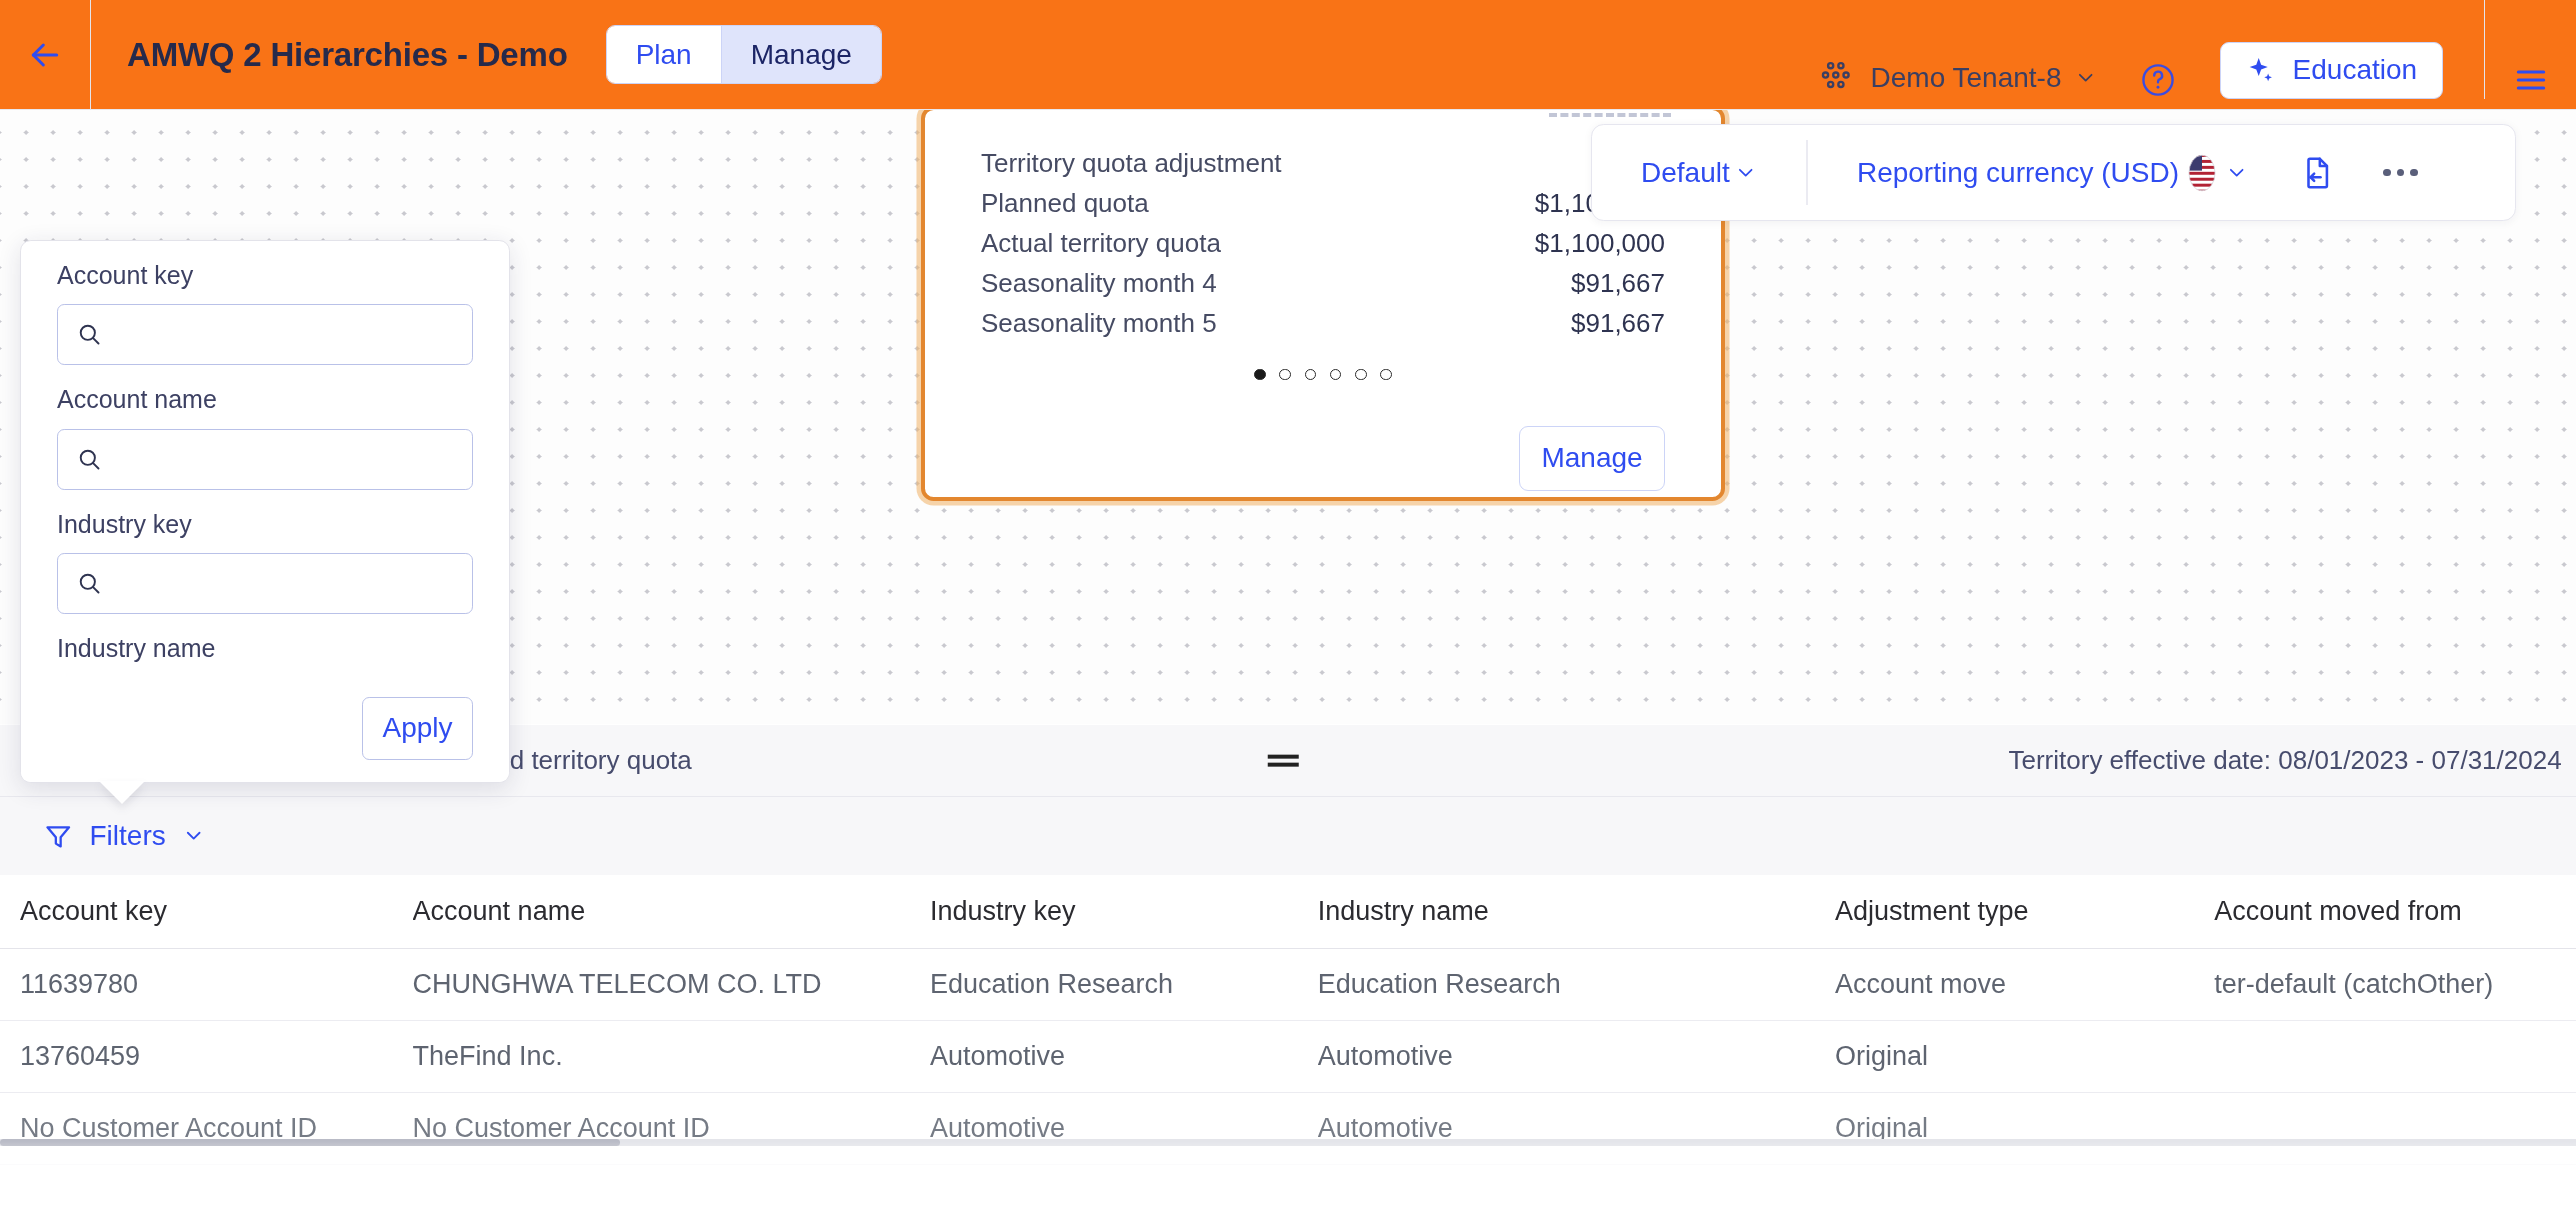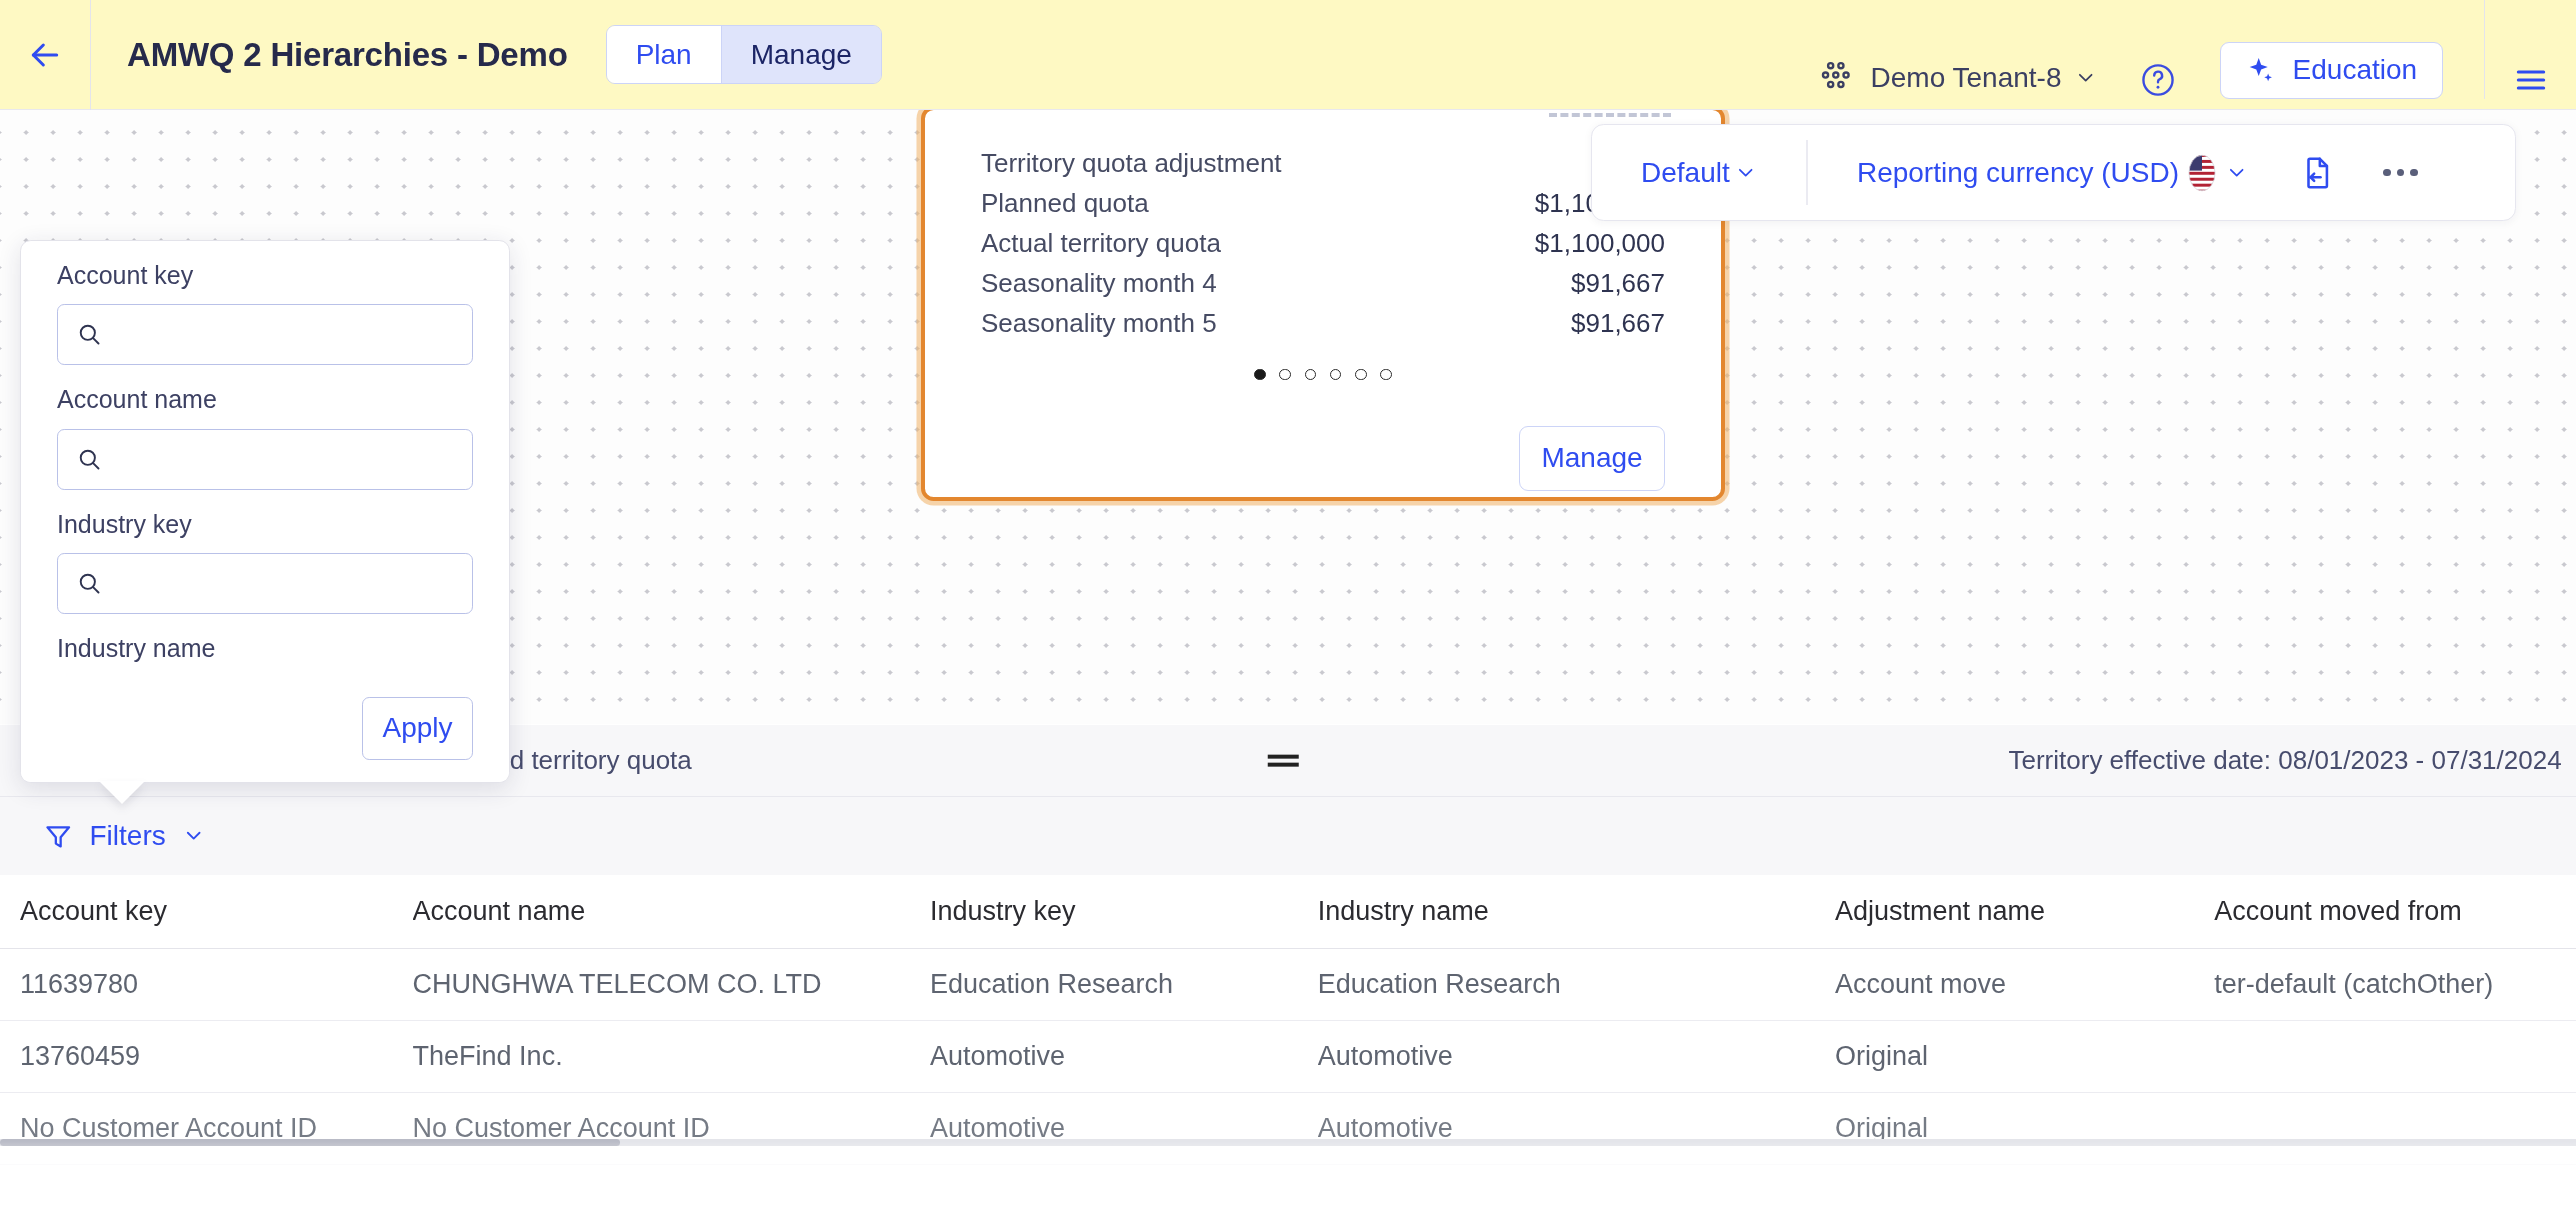--- a/index.html
+++ b/index.html
@@ -8,21 +8,21 @@
     font-family: "Liberation Sans", sans-serif;
     background: #ffffff;
     overflow: hidden;
   }
   #app { position: relative; width: 2576px; height: 1222px; }
 
   
   .topbar {
     position: absolute; top: 0; left: 0;
     width: 2576px; height: 110px;
-    background: #fef9c3;
+    background: #f97316;
     display: flex; align-items: center;
     border-bottom: 0.9px solid #e8e8ee;
   }
   .back-zone {
     width: 91px; height: 110px;
     display: flex; align-items: center; justify-content: center;
     border-right: 0.9px solid #e4e4ec;
     cursor: pointer;
   }
   .back-arrow { width: 40px; height: 40px; display:block; }
@@ -444,21 +444,21 @@
     </div>
   </div>
 
   <div class="table-wrap">
 
     <div class="t-row t-head">
       <div class="c c1">Account key</div>
       <div class="c c2">Account name</div>
       <div class="c c3">Industry key</div>
       <div class="c c4">Industry name</div>
-      <div class="c c5">Adjustment name</div>
+      <div class="c c5">Adjustment type</div>
       <div class="c c6">Account moved from</div>
     </div>
 
     <div class="t-row t-body">
       <div class="c c1">11639780</div>
       <div class="c c2">CHUNGHWA TELECOM CO. LTD</div>
       <div class="c c3">Education Research</div>
       <div class="c c4">Education Research</div>
       <div class="c c5">Account move</div>
       <div class="c c6">ter-default (catchOther)</div>

